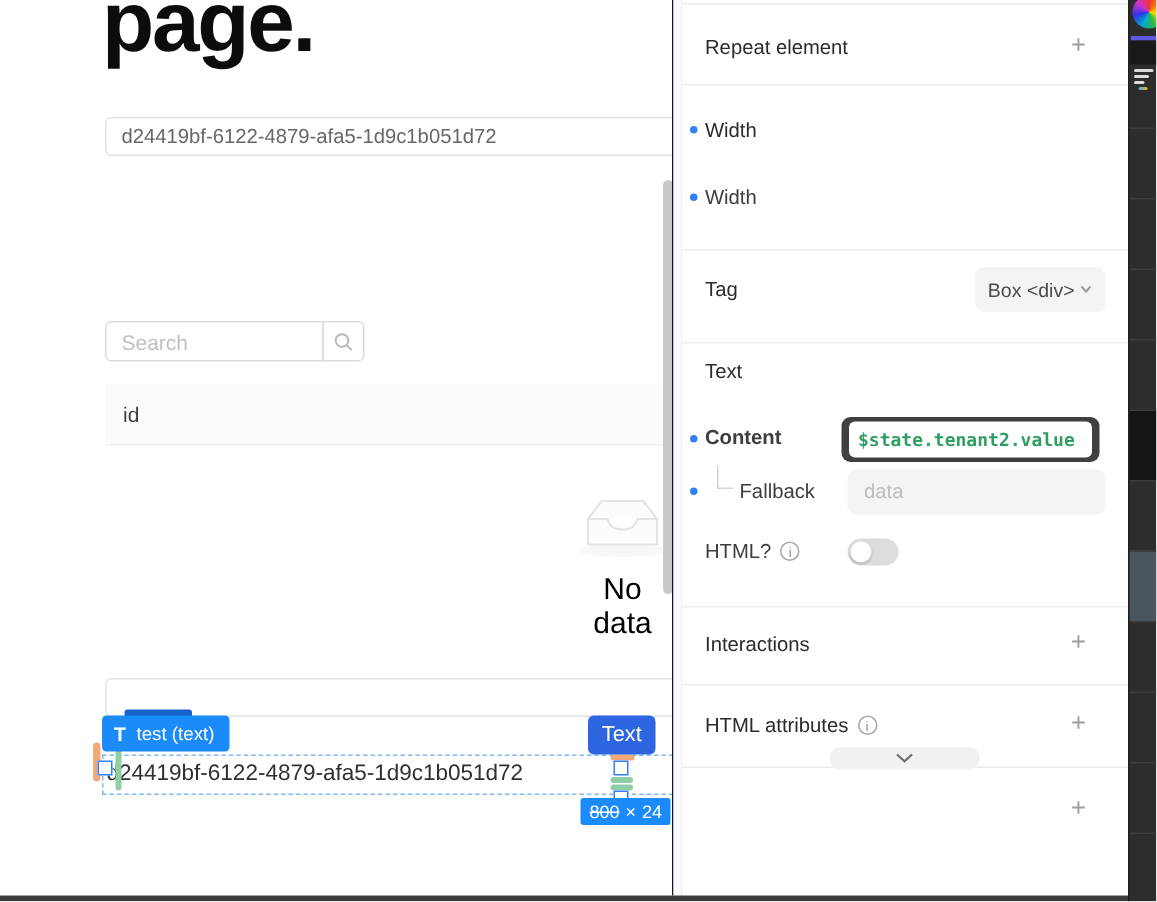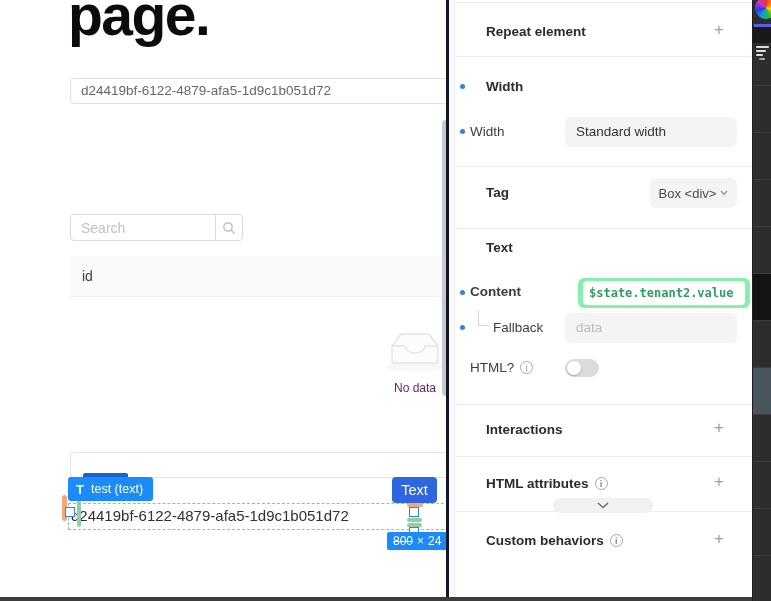--- a/index.html
+++ b/index.html
@@ -2,41 +2,41 @@
 <html><head>
 <meta charset="utf-8">
 <style>
   * { margin:0; padding:0; box-sizing:border-box; }
   html,body { width:771px; height:601px; }
   body { font-family:"Liberation Sans", sans-serif; background:#fff; }
   .screen { position:relative; width:771px; height:601px; overflow:hidden; background:#fff; }
 
   
   .canvas { position:absolute; left:0; top:0; width:449px; height:597px; background:#fff;
-            overflow:hidden; border-right:3px solid #0f172a; }
+            overflow:hidden; border-right:1px solid #0f172a; }
   .gap-strip { position:absolute; left:449px; top:0; width:6px; height:597px; background:#fafafa;
                border-right:1px solid #efefef; }
   .page-heading { position:absolute; left:68px; top:-18px; font-size:57px; font-weight:800;
                   letter-spacing:-1.5px; color:#0c0c0c; }
   .uuid-box { position:absolute; left:70px; top:78px; width:392px; height:26px;
               border:1px solid #e2e2e2; border-radius:4px; font-size:13.5px; color:#676767;
               line-height:24px; padding:0 10px; white-space:nowrap; overflow:hidden; background:#fff; }
   .search-input { position:absolute; left:70px; top:214px; width:146px; height:27px;
                   border:1px solid #dcdcdc; border-radius:4px 0 0 4px; padding:0 10px;
                   font-size:14px; color:#333; outline:none; background:#fff; }
   .search-input::placeholder { color:#c0c0c0; }
   .search-btn { position:absolute; left:215px; top:214px; width:28px; height:27px;
                 border:1px solid #dcdcdc; border-radius:0 4px 4px 0; background:#fff;
                 display:flex; align-items:center; justify-content:center; cursor:pointer; }
   .table-header { position:absolute; left:70px; top:256px; width:379px; height:41px;
                   background:#fafafa; border-bottom:1px solid #f0f0f0; }
   .table-header span { display:inline-block; margin:12px 0 0 12px; font-size:14px;
                        font-weight:500; color:#3f3f3f; }
   .empty-wrap { position:absolute; left:383px; top:330px; width:64px; text-align:center; }
-  .empty-text { margin-top:5px; font-size:12px; color:#701a75; }
+  .empty-text { margin-top:5px; font-size:20px; color:#000000; }
   .vscroll { position:absolute; left:442px; top:120px; width:7px; height:276px;
              background:#c9c9c9; border-radius:4px; }
 
   
   .bottom-input { position:absolute; left:70px; top:452px; width:392px; height:26px;
                   border:1px solid #e3e3e3; border-radius:4px; background:#fff; }
   .parent-tab { position:absolute; left:83px; top:473px; width:45px; height:6px;
                 background:#1663cc; border-radius:2px; }
   .sel-label { position:absolute; left:68px; top:477px; height:24px; padding:0 10px 0 8px;
                background:#1a8bf8; border-radius:3px; display:flex; align-items:center; gap:7px;
@@ -57,31 +57,31 @@
                 background:#2d66e0; border-radius:4px; color:#fff; font-size:14.5px;
                 display:flex; align-items:center; justify-content:center; z-index:5; cursor:pointer; }
   .size-badge { position:absolute; left:387px; top:532px; height:18px; padding:0 6px;
                 background:#1a8bf8; border-radius:2px; color:#fff; font-size:12px;
                 display:flex; align-items:center; gap:4px; z-index:6; }
   .size-badge .strike { text-decoration:line-through; }
 
   
   .panel { position:absolute; left:455px; top:0; width:297px; height:597px; background:#fff; }
   .hr { position:absolute; left:0; width:297px; height:1px; background:#ececec; }
-  .sec-title { position:absolute; left:15px; font-size:13.5px; font-weight:700; color:#2b2b2b;margin-left:16px; }
+  .sec-title { position:absolute; left:15px; font-size:13.5px; font-weight:400; color:#2b2b2b; }
   .row-label { position:absolute; left:15px; font-size:13.5px; color:#3d3d3d; }
   .blue-dot { position:absolute; left:5px; width:5px; height:5px; border-radius:50%;
               background:#2f80f7; }
   .plus { position:absolute; left:256px; width:16px; height:16px; color:#9e9e9e;
           font-size:17px; font-weight:300; line-height:15px; text-align:center; cursor:pointer; }
   .field { position:absolute; left:110px; width:172px; height:30px; background:#f4f4f4;
            border-radius:6px; font-size:13.5px; color:#333; line-height:30px; padding:0 11px;
            white-space:nowrap; overflow:hidden; cursor:text; }
   .field.placeholder { color:#bdbdbd; }
-  .code-field { position:absolute; left:123px; width:172px; height:30px; background:#86efac;
+  .code-field { position:absolute; left:106px; width:172px; height:30px; background:#404040;
                 border-radius:6px; padding:3px 5px; cursor:text; }
   .code-pill { height:24px; background:#fff; border-radius:4px; display:flex; align-items:center;
                padding:0 6px; font-family:"DejaVu Sans Mono", monospace; font-size:12px;
                font-weight:bold; color:#2f9e63; white-space:nowrap; overflow:hidden; }
   .tag-select { position:absolute; left:195px; width:87px; height:30px; background:#f4f4f4;
                 border-radius:6px; display:flex; align-items:center; justify-content:center;
                 gap:4px; font-size:13px; color:#4a4a4a; cursor:pointer; }
   .tree-line { position:absolute; left:23px; width:11px; border-left:1px solid #d4d4d4;
                border-bottom:1px solid #d4d4d4; }
   .info-i { display:inline-block; width:13px; height:13px; border:1px solid #a8a8a8;
@@ -183,21 +183,20 @@
     <div class="hr" style="top:2px;"></div>
 
     <div class="sec-title" style="top:24px;">Repeat element</div>
     <div class="plus" style="top:22px;">+</div>
     <div class="hr" style="top:56px;"></div>
 
     <div class="blue-dot" style="top:84px;"></div>
     <div class="sec-title" style="top:79px;">Width</div>
     <div class="blue-dot" style="top:129px;"></div>
     <div class="row-label" style="top:124px;">Width</div>
-    <div class="field" style="top:117px;">Standard width</div>
     <div class="hr" style="top:166px;"></div>
 
     <div class="sec-title" style="top:185px;">Tag</div>
     <div class="tag-select" style="top:178px;">
       <span>Box &lt;div&gt;</span>
       <span style="display:flex;">
         <svg width="8" height="6" viewBox="0 0 8 6">
             <polyline points="1,1 4,4.5 7,1" fill="none" stroke="#9a9a9a" stroke-width="1.3"></polyline>
           </svg>
       </span>
@@ -235,23 +234,20 @@
     <div class="plus" style="top:474px;">+</div>
     <div class="hr" style="top:511px;"></div>
     <div class="chev-pill">
       <span style="display:flex;">
         <svg width="12" height="7" viewBox="0 0 12 7">
             <polyline points="1,1 6,5.5 11,1" fill="none" stroke="#6f6f6f" stroke-width="1.5"></polyline>
           </svg>
       </span>
     </div>
 
-    <div class="sec-title" style="top:533px;">
-      <span>Custom behaviors</span><span class="info-i">i</span>
-    </div>
     <div class="plus" style="top:531px;">+</div>
   </div>
 
   <div class="dock">
     <div class="rainbow"></div>
     <div class="dock-underline"></div>
     <div class="dock-darkcell"></div>
     <div>
       <div class="mini-line" style="left:3px; top:46px; width:13px;"></div>
       <div class="mini-line" style="left:3px; top:50px; width:10px;"></div>

